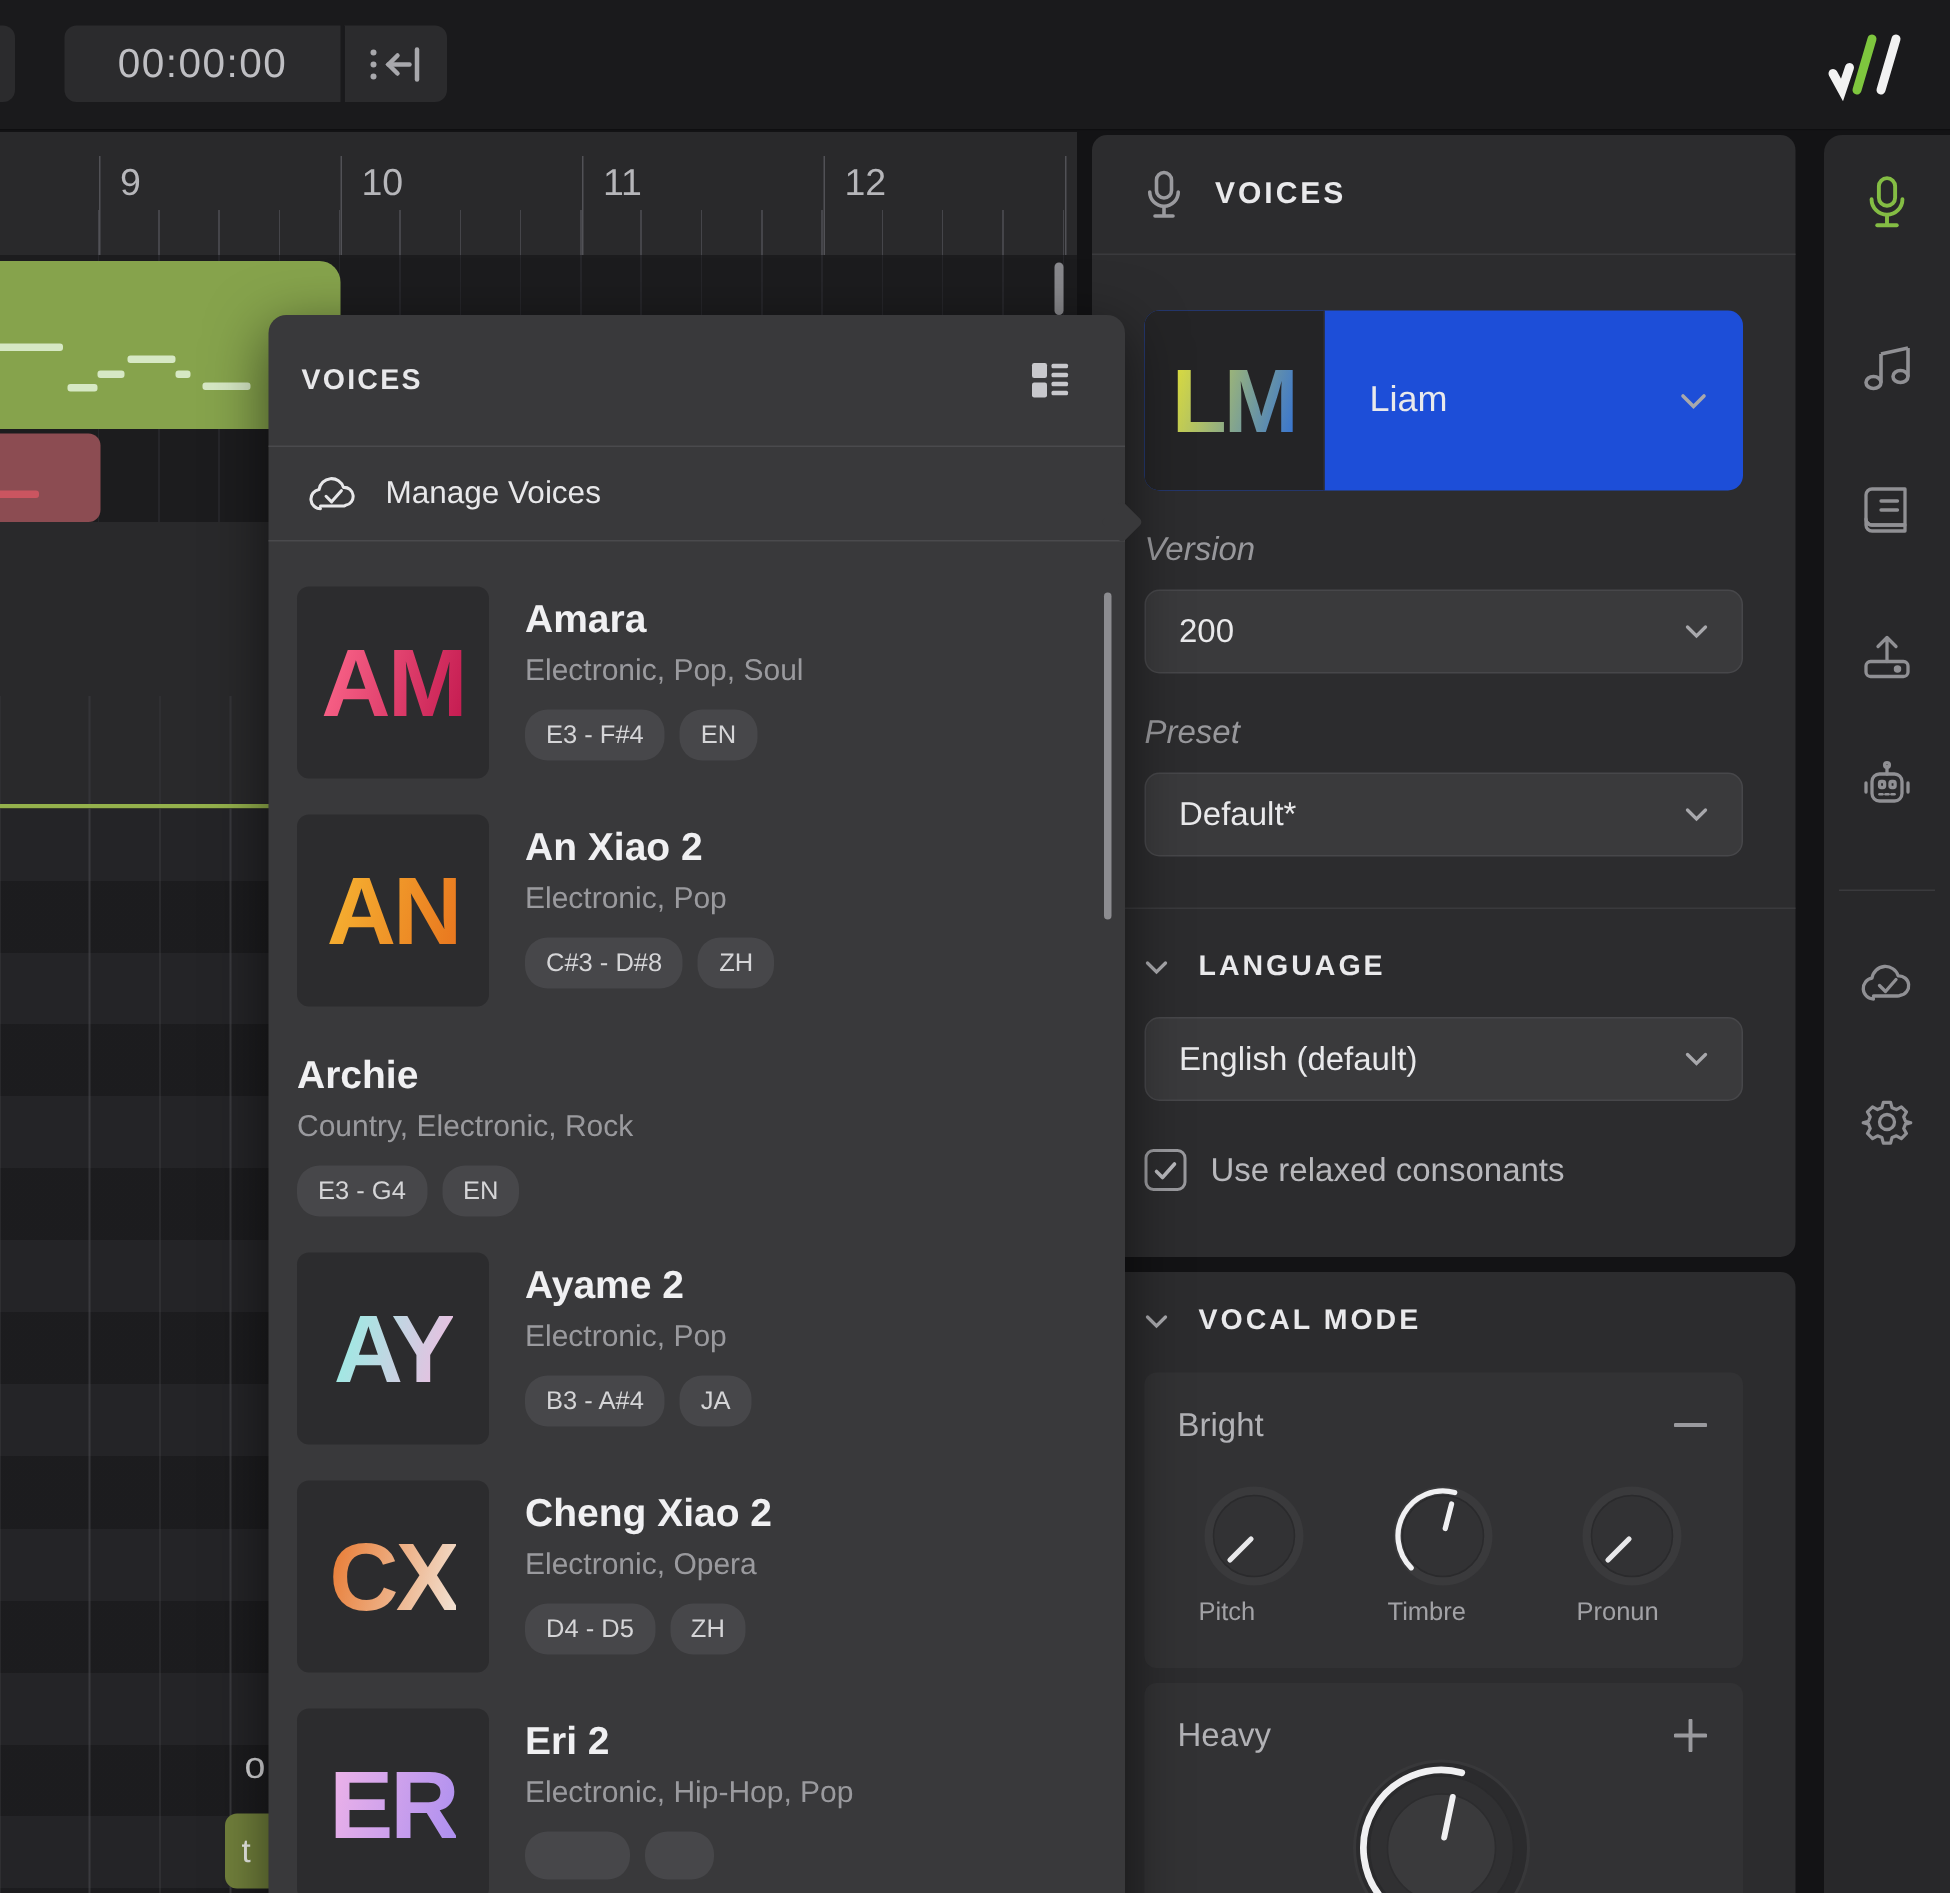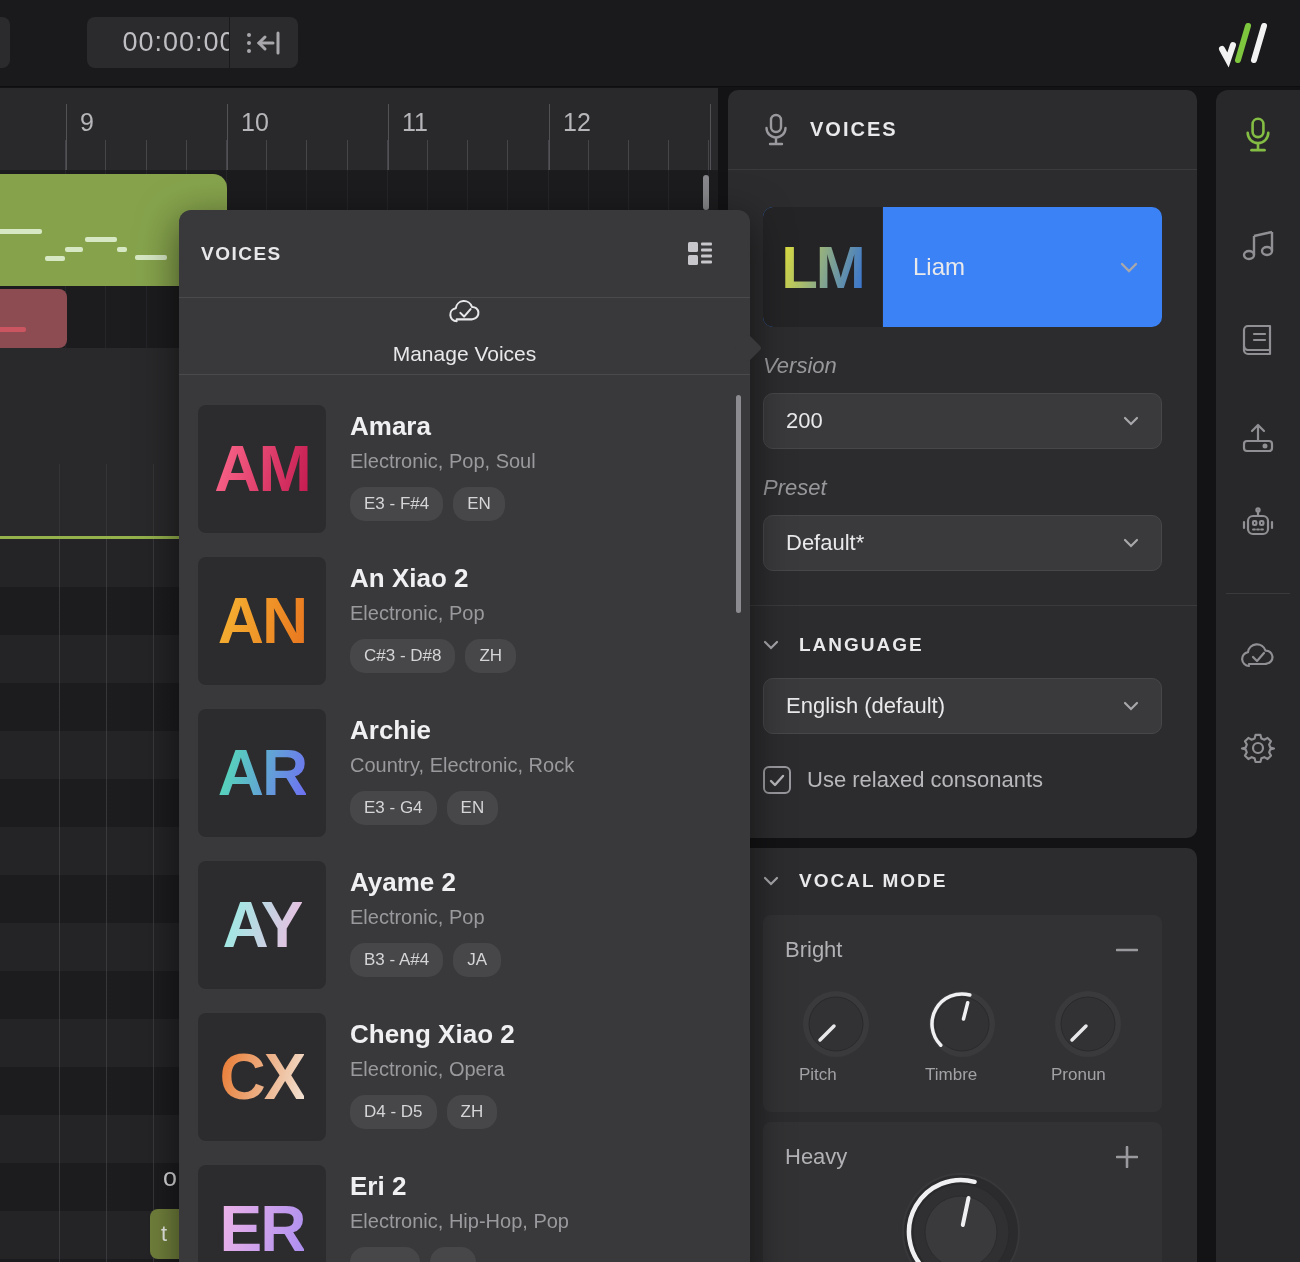--- a/index.html
+++ b/index.html
@@ -2,21 +2,21 @@
 <html><head>
 <meta charset="utf-8">
 <style>
   * { margin:0; padding:0; box-sizing:border-box; }
   html,body { width:1300px; height:1262px; overflow:hidden; }
   body { background:#131315; font-family:"Liberation Sans", sans-serif; position:relative; color:#e6e6e8; }
 
   
   .topbar { position:absolute; left:0; top:0; width:1300px; height:87px; background:#1a1a1c; border-bottom:1px solid #0e0e10; }
   .btn-partial { position:absolute; left:-8px; top:17px; width:18px; height:51px; background:#2b2b2d; border-radius:8px; }
-  .timer { position:absolute; left:43px; top:17px; width:184px; height:51px; background:#2b2b2d; border-radius:8px 0 0 8px; display:flex; align-items:center; justify-content:center; font-size:27px; letter-spacing:1px; color:#bfbfc3;margin-left:44px; }
+  .timer { position:absolute; left:43px; top:17px; width:184px; height:51px; background:#2b2b2d; border-radius:8px 0 0 8px; display:flex; align-items:center; justify-content:center; font-size:27px; letter-spacing:1px; color:#bfbfc3; }
   .btn-rewind { position:absolute; left:229px; top:17px; width:69px; height:51px; background:#2b2b2d; border-radius:0 8px 8px 0; border-left:1px solid #1a1a1c; display:flex; align-items:center; justify-content:center; }
   .logo { position:absolute; right:22px; top:18px; width:66px; height:50px; }
 
   
   .workspace { position:absolute; left:0; top:88px; width:1300px; height:1174px; }
 
   
   .editor { position:absolute; left:0; top:0; width:718px; height:1174px; background:#1c1c1e; }
   .ruler { position:absolute; left:0; top:0; width:718px; height:82px; background:#29292b; }
   .ruler .mlabel { position:absolute; top:20px; font-size:25px; color:#b6b6ba; }
@@ -44,21 +44,21 @@
     background-position-x:13px,0,0; }
   .lyric { position:absolute; left:163px; top:815px; font-size:25px; color:#dadadc; }
   .pnote { position:absolute; left:150px; top:861px; width:32px; height:50px; background:#72813c; border-radius:8px 0 0 8px; display:flex; align-items:center; padding-left:11px; font-size:22px; color:#eef0ea; }
   .vscroll { position:absolute; left:703px; top:87px; width:6px; height:35px; background:#88888c; border-radius:3px; }
 
   
   .card { position:absolute; background:#2c2c2e; border-radius:10px; }
   .card-a { left:728px; top:2px; width:469px; height:748px; }
   .card-a .head { height:80px; border-bottom:1px solid #3a3a3d; display:flex; align-items:center; padding:0 36px; gap:22px; }
   .panel-title { font-size:20px; font-weight:bold; letter-spacing:2px; color:#e9e9eb; }
-  .selector { margin:37px 35px 0 35px; height:120px; background:#3b82f6; border-radius:10px; display:flex; align-items:center; overflow:hidden; position:relative; }
+  .selector { margin:37px 35px 0 35px; height:120px; background:#1d4ed8; border-radius:10px; display:flex; align-items:center; overflow:hidden; position:relative; }
   .avatar-lg { width:120px; height:120px; background:#242426; display:flex; align-items:center; justify-content:center; border-right:1px solid #2c2c2e; flex:none; }
   .letters { font-weight:800; letter-spacing:-2px; -webkit-background-clip:text; background-clip:text; color:transparent; }
   .avatar-lg .letters { font-size:60px; }
   .selector .selname { flex:1; padding-left:30px; font-size:24px; color:#e9e9eb; }
   .selector .chev { margin-right:24px; }
   .field-label { margin:26px 0 0 35px; font-size:22px; color:#98989c;font-style:italic; }
   .select { margin:14px 35px 0 35px; height:56px; background:#3a3a3c; border:1px solid #47474a; border-radius:10px; display:flex; align-items:center; padding:0 22px; font-size:22px; color:#e9e9eb; justify-content:space-between; }
   .divider { margin-top:34px; border-top:1px solid #3a3a3d; }
   .sect-head { margin:28px 0 0 35px; display:flex; align-items:center; gap:20px; }
   .sect-title { font-size:19px; font-weight:bold; letter-spacing:2px; color:#e9e9eb; }
@@ -81,21 +81,21 @@
   .rail { position:absolute; left:1216px; top:2px; width:84px; height:1172px; background:#28282a; border-radius:12px 0 0 0; }
   .rail .ric { position:absolute; left:50%; transform:translateX(-50%); width:40px; height:40px; display:flex; align-items:center; justify-content:center; color:#909094; }
   .rail .active { color:#84bd44; }
   .rail-div { position:absolute; left:10px; top:503px; width:64px; height:1px; background:#3a3a3d; }
 
   
   .popup { position:absolute; left:179px; top:122px; width:571px; height:1150px; background:#39393b; border-radius:12px; box-shadow:0 10px 40px rgba(0,0,0,.55); z-index:10; }
   .popup .pointer { position:absolute; right:-8px; top:128px; width:20px; height:20px; background:#39393b; transform:rotate(45deg); border-radius:3px; }
   .popup-head { height:87px; display:flex; align-items:center; justify-content:space-between; padding:0 36px 0 22px; }
   .popup-title { font-size:19px; font-weight:bold; letter-spacing:1.5px; color:#e8e8ea; }
-  .manage { height:78px; border-top:1px solid #4a4a4d; border-bottom:1px solid #4a4a4d; display:flex; align-items:center; padding:0 26px; gap:18px;flex-direction:column; }
+  .manage { height:64px; border-top:1px solid #4a4a4d; border-bottom:1px solid #4a4a4d; display:flex; align-items:center; padding:0 26px; gap:18px; }
   .manage-label { font-size:21px; color:#e8e8ea; }
   .vlist { padding:30px 0 0 19px; }
   .vitem { display:flex; gap:24px; margin-bottom:24px; }
   .avatar { width:128px; height:128px; background:#2c2c2e; border-radius:8px; display:flex; align-items:center; justify-content:center; flex:none; }
   .avatar .letters { font-size:64px; }
   .vname { margin-top:6px; font-size:26px; font-weight:bold; color:#f0f0f2; }
   .vgenres { margin-top:8px; font-size:20px; color:#9a9a9e; }
   .vbadges { margin-top:14px; display:flex; gap:10px; }
   .badge { background:#47474a; color:#d5d5d7; font-size:17px; padding:7px 14px; border-radius:15px; }
   .badge.stub { min-width:70px; min-height:32px; }
@@ -422,23 +422,20 @@
           <div class="vname">An Xiao 2</div>
           <div class="vgenres">Electronic, Pop</div>
           <div class="vbadges">
             <span class="badge">C#3 - D#8</span>
             <span class="badge">ZH</span>
           </div>
         </div>
       </div>
 
       <div class="vitem">
-        <div class="avatar">
-            <span class="letters" style="background-image: linear-gradient(105deg, rgb(82, 230, 176), rgb(111, 108, 245));">AR</span>
-          </div>
         <div>
           <div class="vname">Archie</div>
           <div class="vgenres">Country, Electronic, Rock</div>
           <div class="vbadges">
             <span class="badge">E3 - G4</span>
             <span class="badge">EN</span>
           </div>
         </div>
       </div>
 

